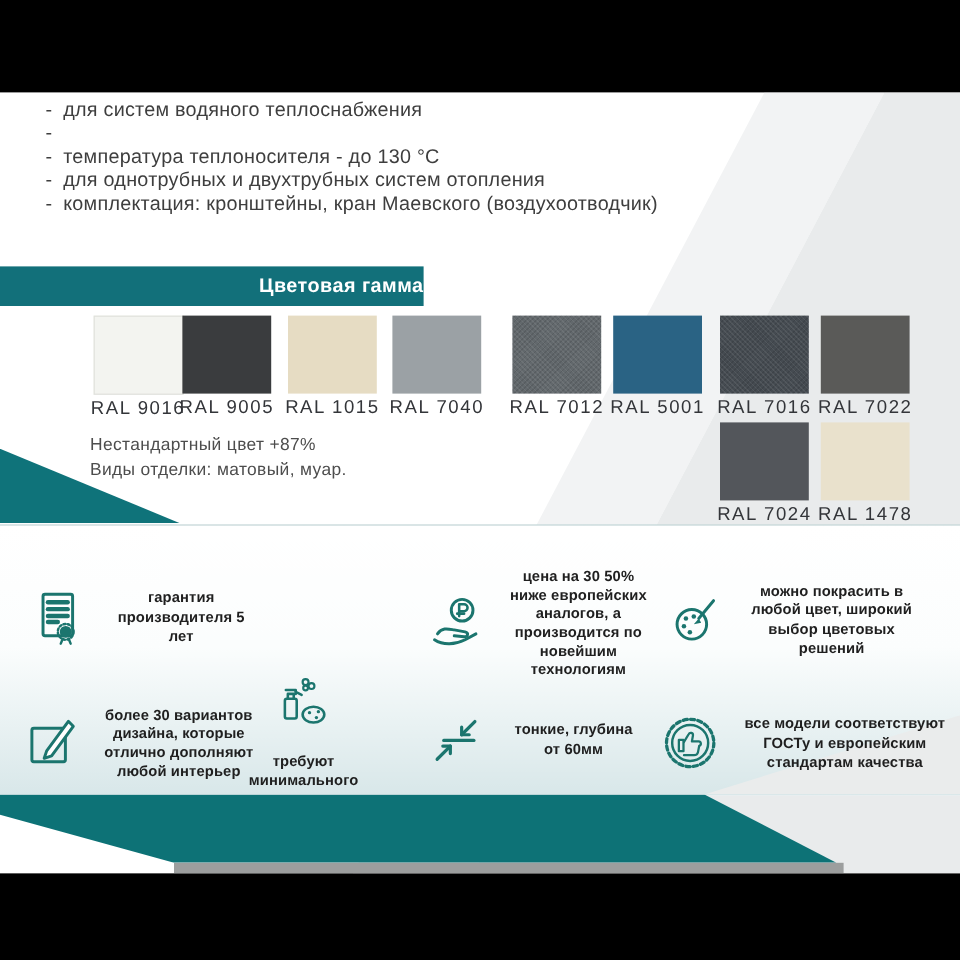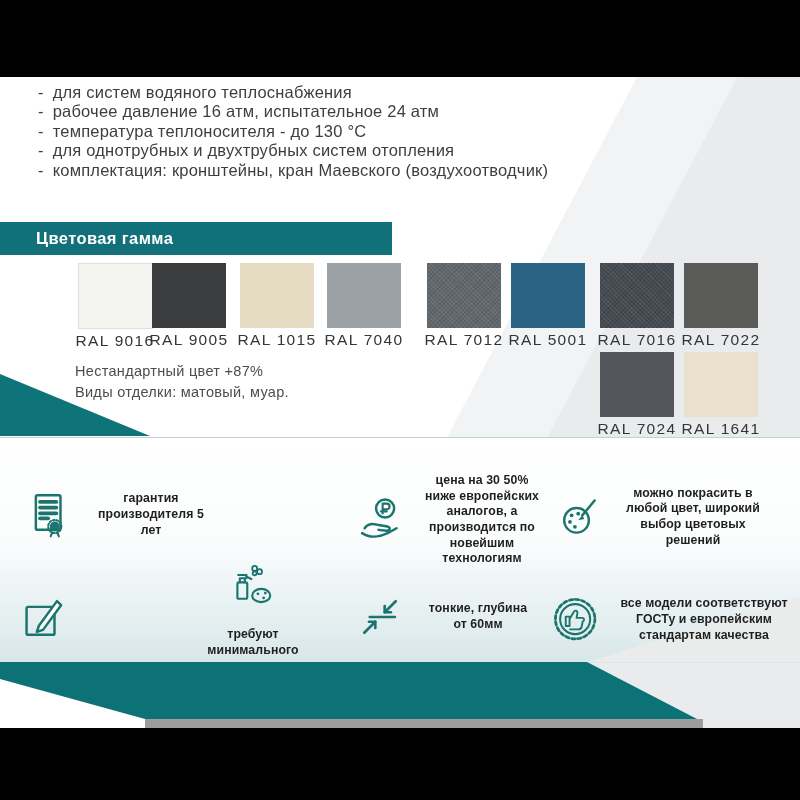--- a/index.html
+++ b/index.html
@@ -7,22 +7,22 @@
         font-family:"Liberation Sans", sans-serif;}
   .black-bar{position:absolute;left:0;width:800px;background:#000;}
   .content{position:absolute;left:0;top:77px;width:800px;height:651px;background:#ffffff;overflow:hidden;}
   .bg-diag{position:absolute;left:0;top:0;width:800px;height:651px;}
   .bg-diag.b1{background:#f2f3f4;clip-path:polygon(637px 0,737px 0,394px 651px,294px 651px);}
   .bg-diag.b2{background:#e9ebec;clip-path:polygon(737px 0,800px 0,800px 651px,394px 651px);}
 
   .specs{position:absolute;left:38px;top:6px;color:#3e3e3e;font-size:16.5px;line-height:19.4px;letter-spacing:.2px;}
   .spec-line{display:flex;gap:9px;white-space:nowrap;}
 
-  .title-bar{position:absolute;left:0;top:145px;width:392px;height:33px;background:#12707a;
-             display:flex;align-items:center;}
+  .title-bar{position:absolute;left:0;top:145px;width:353px;height:33px;background:#12707a;
+             display:flex;align-items:center;justify-content:flex-end;}
   .title-bar span{color:#fff;font-size:16.5px;font-weight:bold;letter-spacing:.4px;padding-left:36px;}
 
   .cell{position:absolute;width:88px;text-align:center;}
   .swatch{width:74px;height:65px;margin:0 auto;}
   .cell.c0 .swatch{border:1px solid #e0e1dc;width:73px;height:64px;}
   .swatch.textured{background-image:
       repeating-linear-gradient(45deg, rgba(255,255,255,.07) 0 1px, transparent 1px 3px),
       repeating-linear-gradient(-45deg, rgba(0,0,0,.10) 0 1px, transparent 1px 3px);}
   .ral-label{margin-top:3px;font-size:15.5px;letter-spacing:1.3px;color:#333539;white-space:nowrap;}
 
@@ -56,21 +56,20 @@
     <div class="bg-diag b1"></div>
     <div class="bg-diag b2"></div>
 
     <div class="specs">
       <div class="spec-line">
           <span>-</span>
           <span>для систем водяного теплоснабжения</span>
         </div>
       <div class="spec-line">
           <span>-</span>
-          <span>рабочее давление 16 атм, испытательное 24 атм</span>
         </div>
       <div class="spec-line">
           <span>-</span>
           <span>температура теплоносителя - до 130 °C</span>
         </div>
       <div class="spec-line">
           <span>-</span>
           <span>для однотрубных и двухтрубных систем отопления</span>
         </div>
       <div class="spec-line">
@@ -115,21 +114,21 @@
       <div class="swatch" style="background-color: rgb(90, 90, 88);"></div>
       <div class="ral-label">RAL 7022</div>
     </div>
 
     <div class="cell" style="left:593px;top:275px;">
       <div class="swatch" style="background-color: rgb(83, 86, 91);"></div>
       <div class="ral-label">RAL 7024</div>
     </div>
     <div class="cell" style="left:677px;top:275px;">
       <div class="swatch" style="background-color: rgb(233, 225, 204);"></div>
-      <div class="ral-label">RAL 1641</div>
+      <div class="ral-label">RAL 1478</div>
     </div>
 
     <div class="notes">
       <div>Нестандартный цвет +87%</div>
       <div>Виды отделки: матовый, муар.</div>
     </div>
 
     <div class="teal-tri"></div>
 
     <div class="features-panel"></div>
@@ -173,20 +172,21 @@
         <path class="fill" d="M32 26 l-5 6 l7.5 -1.5 z"></path>
       </svg>
       <span class="txt" style="width:142px;">можно покрасить в любой цвет, широкий выбор цветовых решений</span>
     </div>
 
     <div class="feature" style="left:20px;top:488px;height:110px;">
       <svg width="46" height="46" viewBox="0 0 56 56">
         <rect x="8" y="12" width="34" height="34" rx="2"></rect>
         <path d="M45 5 l5 5 L28 40 l-7.5 2.5 2.5 -7.5 z" fill="#ffffff"></path>
       </svg>
+      <span class="txt" style="width:126px;">более 30 вариантов дизайна, которые отлично дополняют любой интерьер</span>
     </div>
 
     <div class="feature" style="left:194px;top:484px;height:122px;flex-direction:column;">
       <svg width="46" height="46" viewBox="0 0 56 56">
         <rect x="9" y="26" width="12" height="20" rx="2" stroke-width="2.6"></rect>
         <path d="M12 26 v-5 h6 v5" stroke-width="2.6"></path>
         <path d="M10 17 h10 v4" stroke-width="2.6"></path>
         <path d="M20 19 l6 3" stroke-width="2.6"></path>
         <circle cx="30" cy="9" r="3" stroke-width="2.2"></circle>
         <circle cx="36" cy="13" r="3" stroke-width="2.2"></circle>

